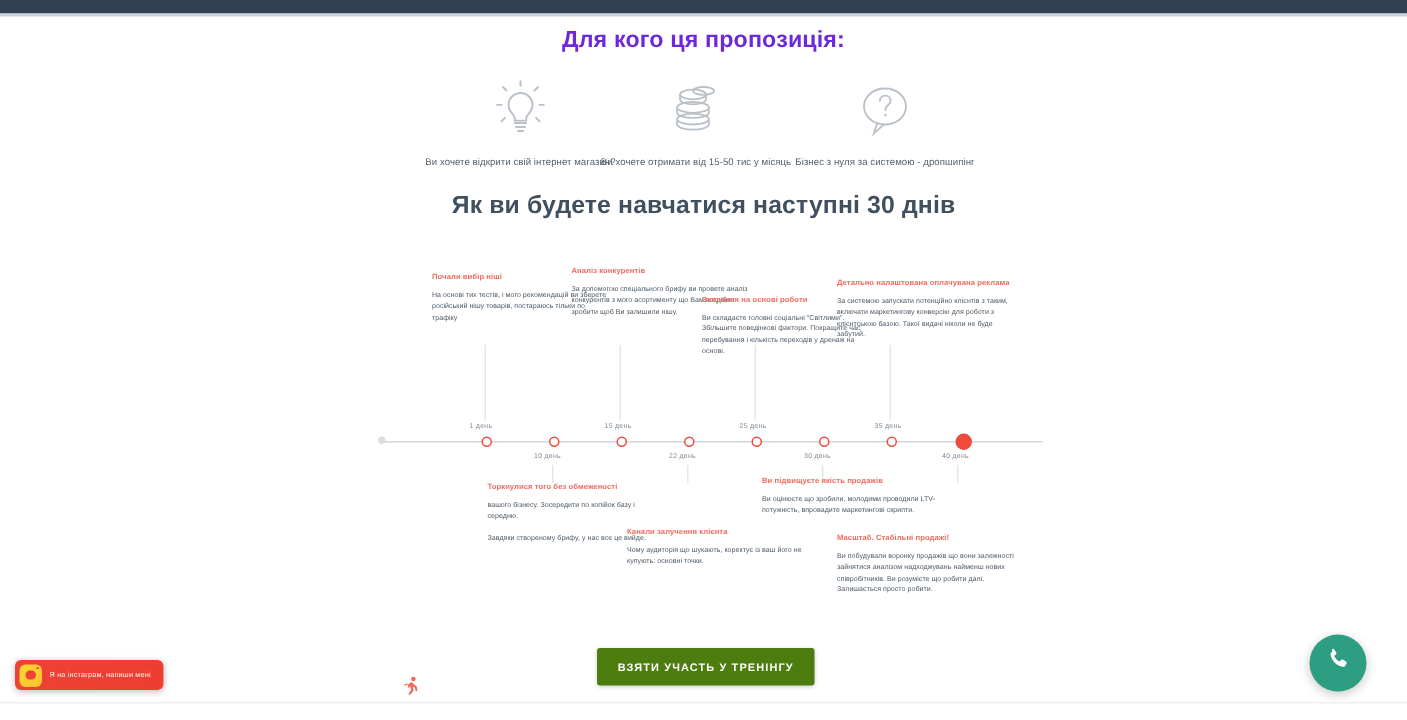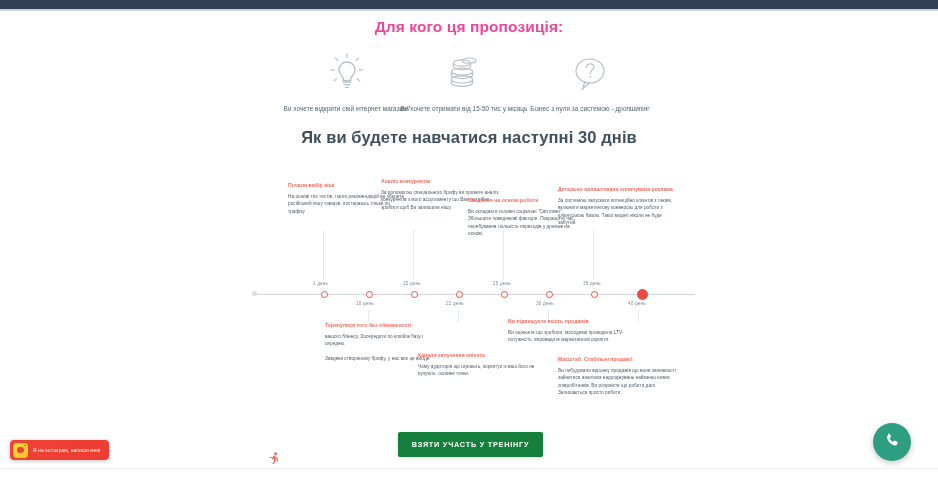--- a/index.html
+++ b/index.html
@@ -9,21 +9,21 @@
     font-family:"Liberation Sans", sans-serif;
     color:#3d4b57;
     position:relative;
   }
   .topbar{position:absolute;left:0;top:0;width:938px;height:9px;background:#2e4051;}
   .topbar-edge{position:absolute;left:0;top:9px;width:938px;height:2px;background:#c9d4dc;}
 
   
   .sec1{position:absolute;left:0;top:11px;width:938px;}
   .sec1-title{
-    text-align:center;font-size:15.5px;font-weight:bold;color:#ec4899;
+    text-align:center;font-size:15.5px;font-weight:bold;color:#6d28d9;
     letter-spacing:.1px;margin-top:7px;
   }
   .benefits{position:relative;margin-top:15px;height:80px;}
   .ben{position:absolute;width:150px;text-align:center;}
   .ben-1{left:272px;} .ben-2{left:389px;} .ben-3{left:515px;}
   .ben-icon{height:44px;display:flex;align-items:center;justify-content:center;color:#b9c0c7;}
   .ben-cap{
     margin-top:9px;font-size:6.4px;line-height:1.55;color:#55616d;
     letter-spacing:.05px;
   }
@@ -47,21 +47,21 @@
 
   .tick{position:absolute;width:1px;background:#e3e8ec;}
 
   .block{position:absolute;width:118px;}
   .block-h{font-size:5.1px;font-weight:bold;color:#ef6b5e;line-height:1.5;margin-bottom:3px;letter-spacing:.05px;}
   .block-b{font-size:4.7px;color:#4e5a66;line-height:1.62;letter-spacing:.03px;}
 
   
   .cta{
     position:absolute;left:398px;top:432px;width:145px;height:25px;
-    background:#15803d;border:none;border-radius:2px;cursor:pointer;
+    background:#4d7c0f;border:none;border-radius:2px;cursor:pointer;
     color:#fff;font-size:7.3px;font-weight:bold;letter-spacing:.75px;
     font-family:"Liberation Sans", sans-serif;
     display:flex;align-items:center;justify-content:center;
     box-shadow:0 1px 3px rgba(0,0,0,.18);
   }
 
   
   .ig-badge{
     position:absolute;left:10px;top:440px;height:20px;
     background:linear-gradient(90deg,#ef4136 0%,#ee3d33 100%);

